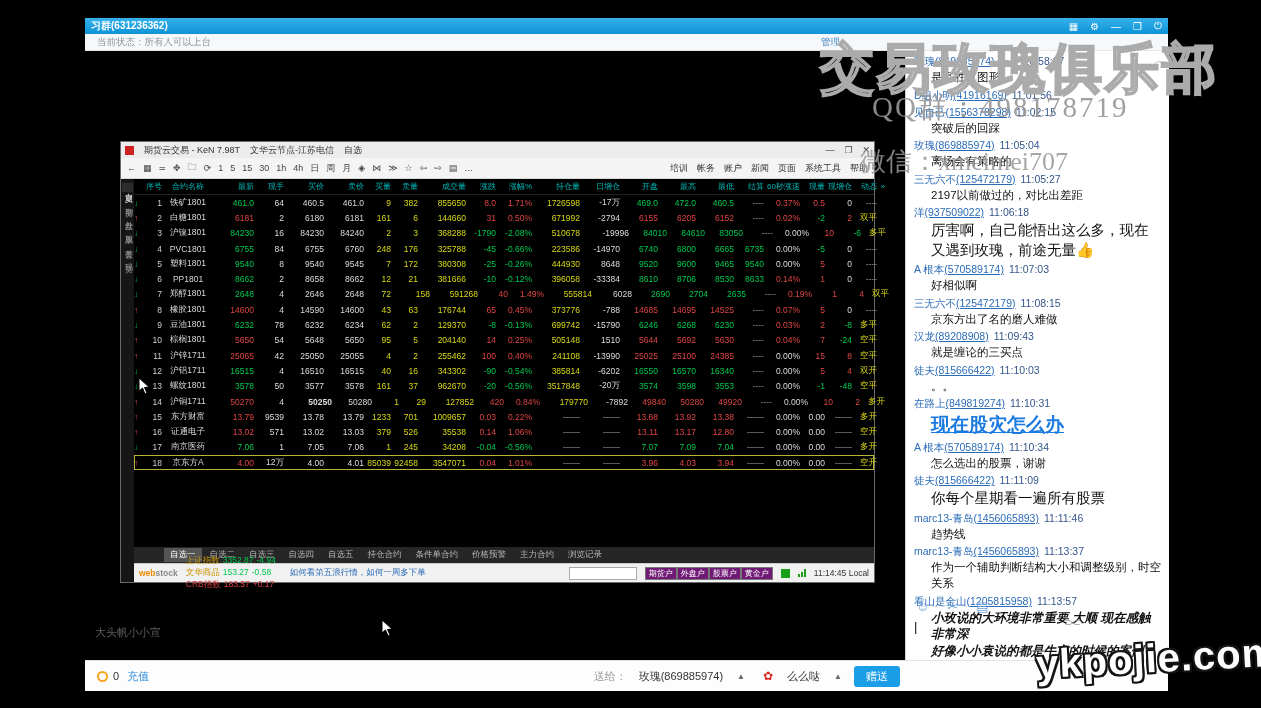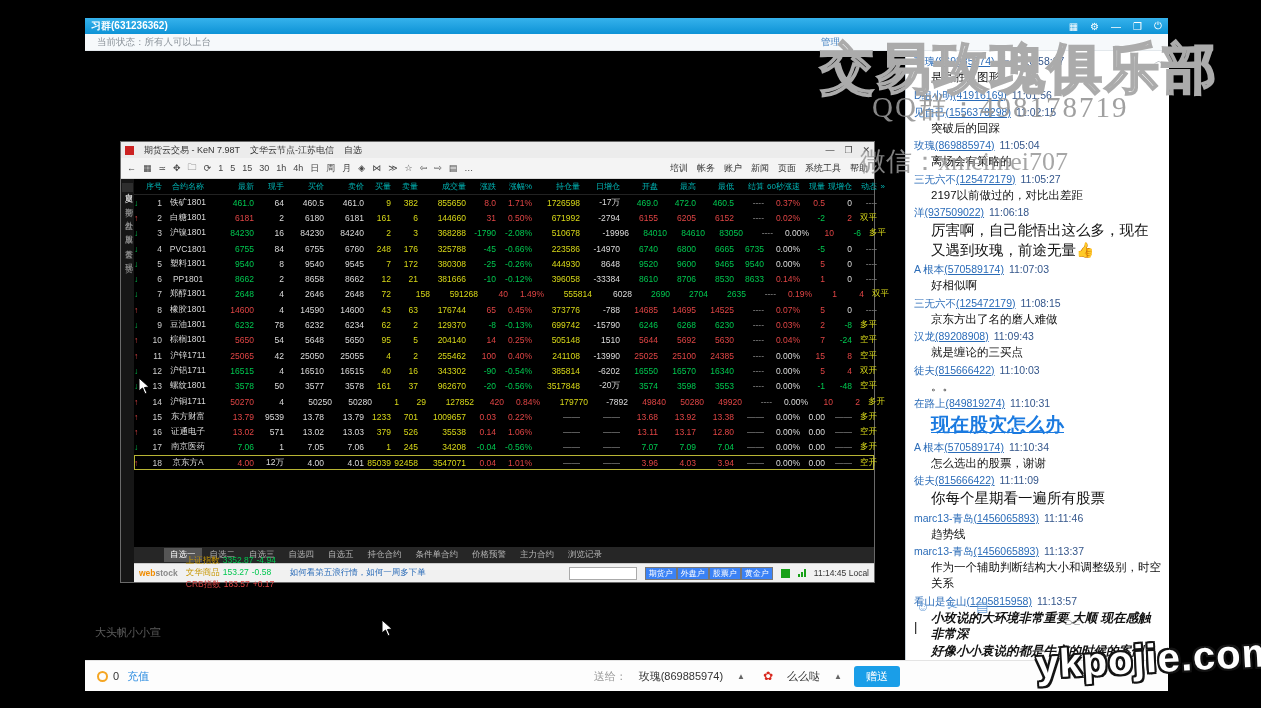--- a/index.html
+++ b/index.html
@@ -46,21 +46,21 @@
   #tw-tabs .btab.on{background:#555;color:#fff;}
   #tw-modbar{height:17px;background:#3a3a3a;display:flex;align-items:center;padding:0 4px;flex:none;}
   #module-tab{background:#e4e4e4;color:#222;font-size:8.5px;padding:1px 8px;}
   #module-add{color:#bbb;font-size:10px;margin-left:6px;}
   #online-help{margin-left:auto;background:#1668c8;color:#fff;font-size:8px;padding:1px 5px;border-radius:2px;}
   #tw-status{height:18px;background:#f1f1f1;border-top:1px solid #ccc;display:flex;align-items:center;
     font-size:8.5px;padding:0 5px;gap:8px;flex:none;color:#333;}
   #tw-status .idx{display:flex;gap:3px;}
   #tw-status .notice{color:#2b6cb8;margin-left:6px;}
   #order-input{width:66px;height:11px;border:1px solid #aaa;background:#fff;margin-left:auto;}
-  .acctbtn{background:#3b82f6;color:#fff;font-size:8px;padding:1px 3px;border:1px solid #777;}
+  .acctbtn{background:#701a75;color:#fff;font-size:8px;padding:1px 3px;border:1px solid #777;}
   #conn-square{width:9px;height:9px;background:#18a018;}
   .sigbars{display:flex;align-items:flex-end;gap:1px;}
   .sigbars i{width:2px;background:#18a018;display:block;}
   
   #chat{width:263px;background:#fff;border-left:1px solid #c9d2da;position:relative;flex:none;
     overflow:hidden;}
   #chat-collapse{position:absolute;right:5px;top:3px;color:#8a9299;font-size:10px;}
   #chat-msgs{padding:4px 8px 0 8px;}
   .msg{margin-bottom:3px;}
   .msg .hdr{font-size:10.5px;color:#34568b;}
@@ -518,21 +518,21 @@
                   <span style="width: 25px; color: rgb(0, 200, 80);">-1</span>
                   <span style="width: 27px; color: rgb(0, 200, 80);">-48</span>
                   <span style="width: 25px; color: rgb(216, 216, 24);">空平</span>
                 </div>
                 <div class="trow">
                   <span style="width: 8px; color: rgb(224, 69, 69); text-align: left;">↑</span>
                   <span style="width: 20px; color: rgb(207, 207, 207);">14</span>
                   <span style="width: 52px; color: rgb(216, 216, 216); text-align: center;">沪铜1711</span>
                   <span style="width: 40px; color: rgb(224, 69, 69);">50270</span>
                   <span style="width: 30px; color: rgb(220, 220, 220);">4</span>
-                  <span style="width: 48px; color: rgb(220, 220, 220);">50250</span>
+                  <span style="width: 48px; color: rgb(220, 220, 220); font-weight: bold;">50250</span>
                   <span style="width: 40px; color: rgb(220, 220, 220);">50280</span>
                   <span style="width: 27px; color: rgb(216, 216, 24);">1</span>
                   <span style="width: 27px; color: rgb(216, 216, 24);">29</span>
                   <span style="width: 48px; color: rgb(216, 216, 24);">127852</span>
                   <span style="width: 30px; color: rgb(224, 69, 69);">420</span>
                   <span style="width: 36px; color: rgb(224, 69, 69);">0.84%</span>
                   <span style="width: 48px; color: rgb(216, 216, 24);">179770</span>
                   <span style="width: 40px; color: rgb(220, 220, 220);">-7892</span>
                   <span style="width: 38px; color: rgb(224, 69, 69);">49840</span>
                   <span style="width: 38px; color: rgb(224, 69, 69);">50280</span>

